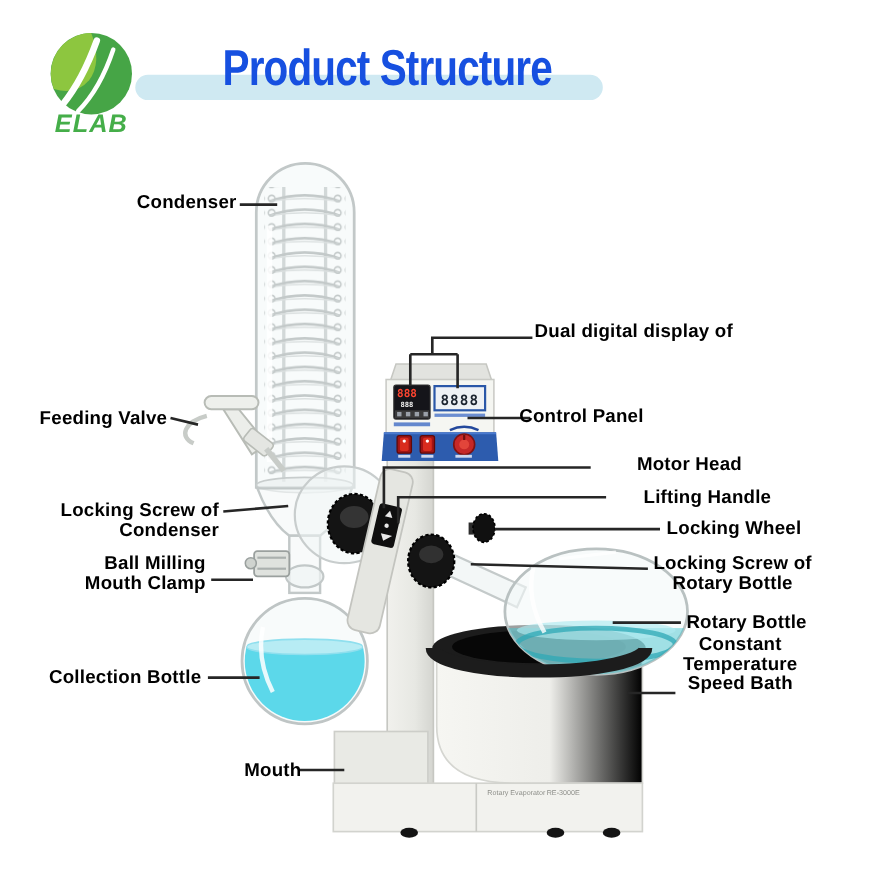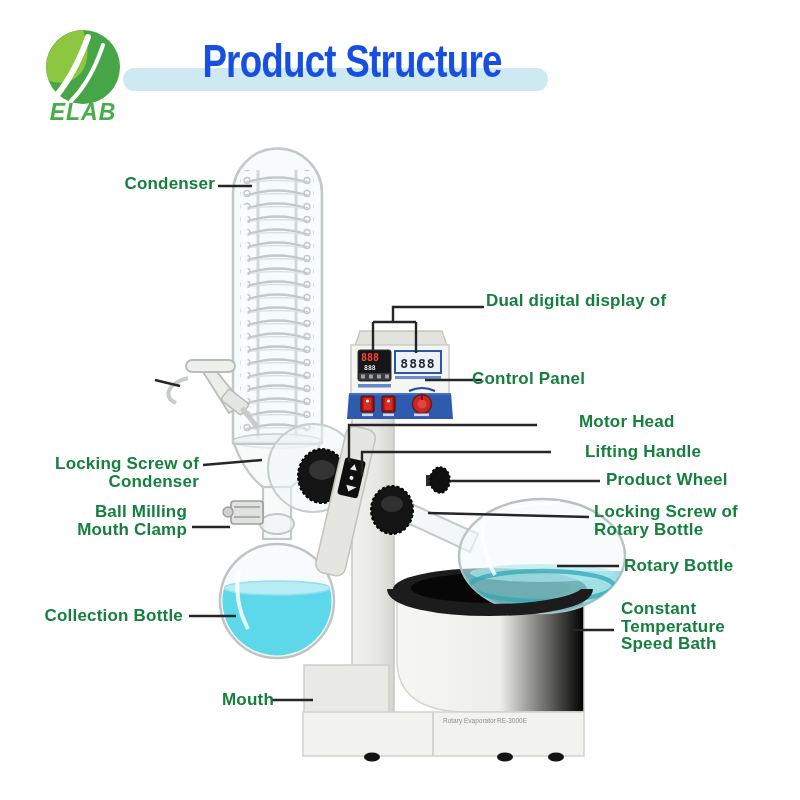--- a/index.html
+++ b/index.html
@@ -5,39 +5,39 @@
   html,body{margin:0;padding:0;background:#fff;}
   .stage{position:relative;width:800px;height:800px;background:#ffffff;overflow:hidden;
          font-family:"Liberation Sans",sans-serif;}
   .machine-svg{position:absolute;left:0;top:0;width:800px;height:800px;}
   .title-bar{position:absolute;left:123px;top:68px;width:425px;height:23px;
              border-radius:12px;background:#cfe9f2;}
   .page-title{position:absolute;left:157px;top:34px;width:390px;text-align:center;
               font-size:46px;font-weight:bold;color:#1750e0;letter-spacing:-1px;
               transform:scaleX(.8);white-space:nowrap;}
   .label{position:absolute;font-size:17px;line-height:17.5px;font-weight:bold;
-         color:#15803d;letter-spacing:.2px;white-space:nowrap;}
+         color:#000000;letter-spacing:.2px;white-space:nowrap;}
   .label span{display:block;}
   .r{text-align:right;}
-  .l{text-align:left;}
+  .l{text-align:center;}
   
   #lbl-condenser{left:55px;top:175px;width:160px;}
   #lbl-feeding-valve{left:0px;top:371px;width:152px;}
   #lbl-locking-screw-condenser{left:40px;top:455px;width:159px;}
   #lbl-ball-milling{left:40px;top:503px;width:147px;}
   #lbl-collection-bottle{left:20px;top:607px;width:163px;}
   #lbl-base{left:222px;top:691px;}
   #lbl-dual-display{left:486px;top:292px;}
   #lbl-control-panel{left:472px;top:370px;}
   #lbl-motor-head{left:543px;top:413px;margin-left:36px;}
   #lbl-lifting-handle{left:557px;top:443px;margin-left:28px;}
   #lbl-locking-wheel{left:606px;top:471px;}
   #lbl-locking-screw-rotary{left:594px;top:503px;}
   #lbl-rotary-bottle{left:624px;top:557px;}
-  #lbl-water-bath{left:621px;top:600px;}
+  #lbl-water-bath{left:621px;top:577px;}
 </style>
 </head>
 <body>
 
 <div class="stage">
 
   <svg class="machine-svg" viewBox="0 0 800 800">
     <defs>
       <linearGradient id="colgrad" x1="0" y1="0" x2="1" y2="0">
         <stop offset="0" stop-color="#f1f1ed"></stop>
@@ -223,20 +223,23 @@
       <text x="0" y="53" text-anchor="middle" font-size="23" font-weight="bold" font-style="italic" fill="#45ae49" letter-spacing="1">ELAB</text>
     </g>
   </svg>
 
   <div class="title-bar"></div>
   <div class="page-title">Product Structure</div>
 
   <div class="label r" id="lbl-condenser">
     <span>Condenser</span>
   </div>
+  <div class="label r" id="lbl-feeding-valve">
+    <span>Feeding Valve</span>
+  </div>
   <div class="label r" id="lbl-locking-screw-condenser">
     <span>Locking Screw of</span>
     <span>Condenser</span>
   </div>
   <div class="label r" id="lbl-collection-bottle">
     <span>Collection Bottle</span>
   </div>
   <div class="label r" id="lbl-ball-milling">
     <span>Ball Milling</span>
     <span>Mouth Clamp</span>
@@ -250,21 +253,21 @@
   <div class="label l" id="lbl-control-panel">
     <span>Control Panel</span>
   </div>
   <div class="label l" id="lbl-motor-head">
     <span>Motor Head</span>
   </div>
   <div class="label l" id="lbl-lifting-handle">
     <span>Lifting Handle</span>
   </div>
   <div class="label l" id="lbl-locking-wheel">
-    <span>Product Wheel</span>
+    <span>Locking Wheel</span>
   </div>
   <div class="label l" id="lbl-locking-screw-rotary">
     <span>Locking Screw of</span>
     <span>Rotary Bottle</span>
   </div>
   <div class="label l" id="lbl-rotary-bottle">
     <span>Rotary Bottle</span>
   </div>
   <div class="label l" id="lbl-water-bath">
     <span>Constant</span>

